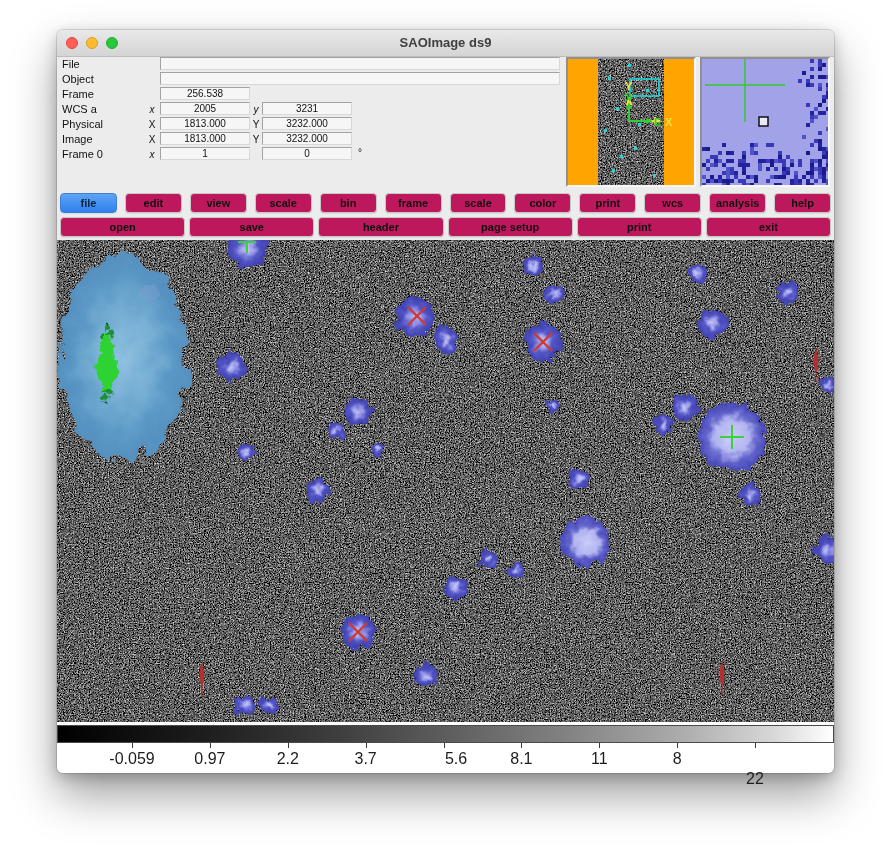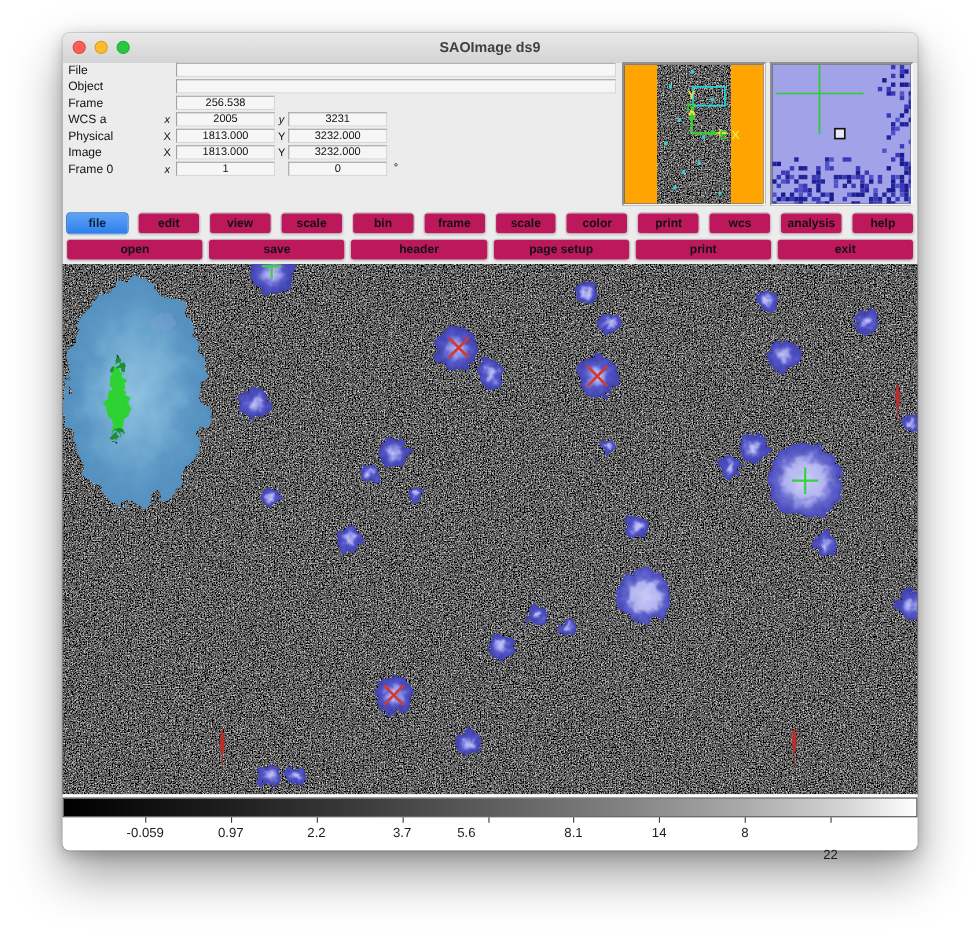--- a/index.html
+++ b/index.html
@@ -49,21 +49,21 @@
     font-family:"Liberation Sans",sans-serif;padding:0;}
   .mbtn.active{background:linear-gradient(#5ea3f4,#2f80ee);border-color:#3b7fd8;color:#09243f;}
   
   .canvas{position:absolute;left:0;top:210px;width:777px;height:482px;background:#000;overflow:hidden;}
   
   .bottomstrip{position:absolute;left:0;top:692px;width:777px;height:51px;background:#ffffff;
     border-radius:0 0 6px 6px;}
   .colorbar{position:absolute;left:0;top:3px;width:777px;height:18px;box-sizing:border-box;
     border:1px solid #4a4a4a;background:linear-gradient(to right,#000 0%,#1c1c1c 18%,#3a3a3a 34%,#5d5d5d 50%,#838383 66%,#ababab 80%,#d6d6d6 92%,#fff 100%);}
   .cbtick{position:absolute;top:21px;width:1px;height:5px;background:#3a3a3a;}
-  .cblabel{position:absolute;top:28px;width:80px;text-align:center;font-size:12px;color:#1c1c1c;}
+  .cblabel{position:absolute;top:28px;width:80px;text-align:center;font-size:16px;color:#1c1c1c;}
   .hiddendefs{position:absolute;width:0;height:0;}
 </style>
 </head>
 <body>
 
 <svg class="hiddendefs" aria-hidden="true">
   <defs>
     <filter id="grain" x="0" y="0" width="100%" height="100%">
       <feTurbulence type="fractalNoise" baseFrequency="0.8" numOctaves="2" seed="11" stitchTiles="stitch"></feTurbulence>
       <feColorMatrix type="saturate" values="0"></feColorMatrix>
@@ -549,25 +549,25 @@
       <div id="cb-ticks">
           <div class="cbtick" style="left: 75px;"></div>
           <div class="cblabel" style="left: 35px;">-0.059</div>
           <div class="cbtick" style="left: 152.875px;"></div>
           <div class="cblabel" style="left: 112.875px;">0.97</div>
           <div class="cbtick" style="left: 230.75px;"></div>
           <div class="cblabel" style="left: 190.75px;">2.2</div>
           <div class="cbtick" style="left: 308.625px;"></div>
           <div class="cblabel" style="left: 268.625px;">3.7</div>
           <div class="cbtick" style="left: 386.5px;"></div>
-          <div class="cblabel" style="left: 327px;">5.6</div>
+          <div class="cblabel" style="left: 359px;">5.6</div>
           <div class="cbtick" style="left: 464.375px;"></div>
           <div class="cblabel" style="left: 424.375px;">8.1</div>
           <div class="cbtick" style="left: 542.25px;"></div>
-          <div class="cblabel" style="left: 502.25px;">14</div>
+          <div class="cblabel" style="left: 502.25px;">11</div>
           <div class="cbtick" style="left: 620.125px;"></div>
           <div class="cblabel" style="left: 580.125px;">8</div>
           <div class="cbtick" style="left: 698px;"></div>
           <div class="cblabel" style="left: 658px; margin-top: 20px;">22</div>
         </div>
     </div>
 
   </div>
 </div>
 

